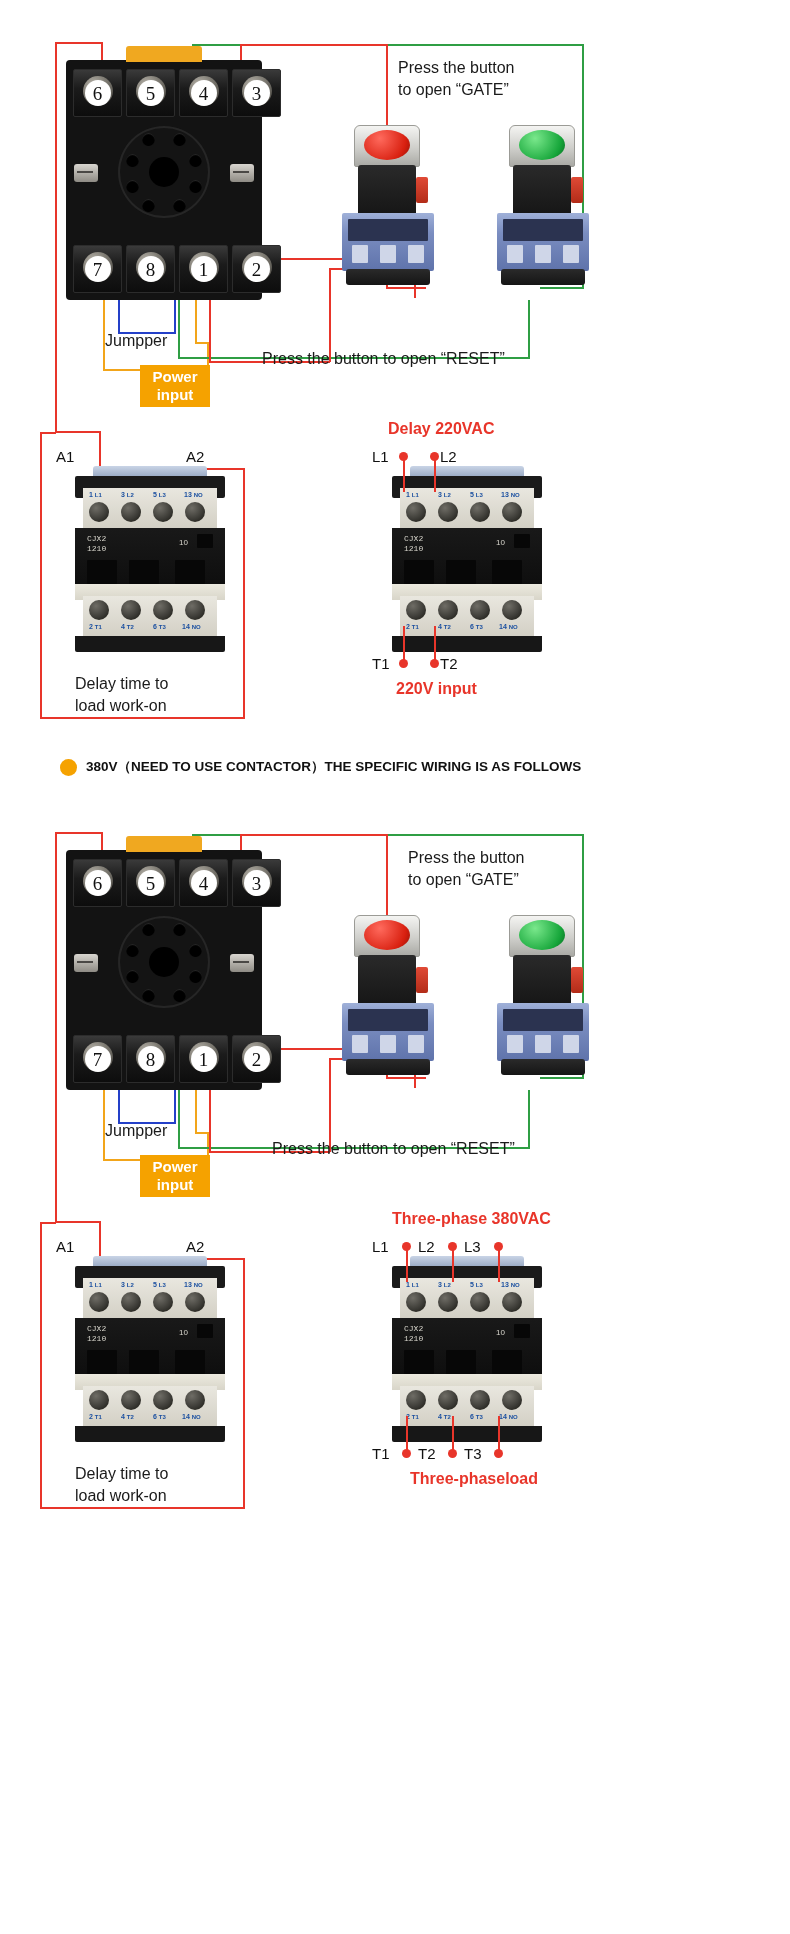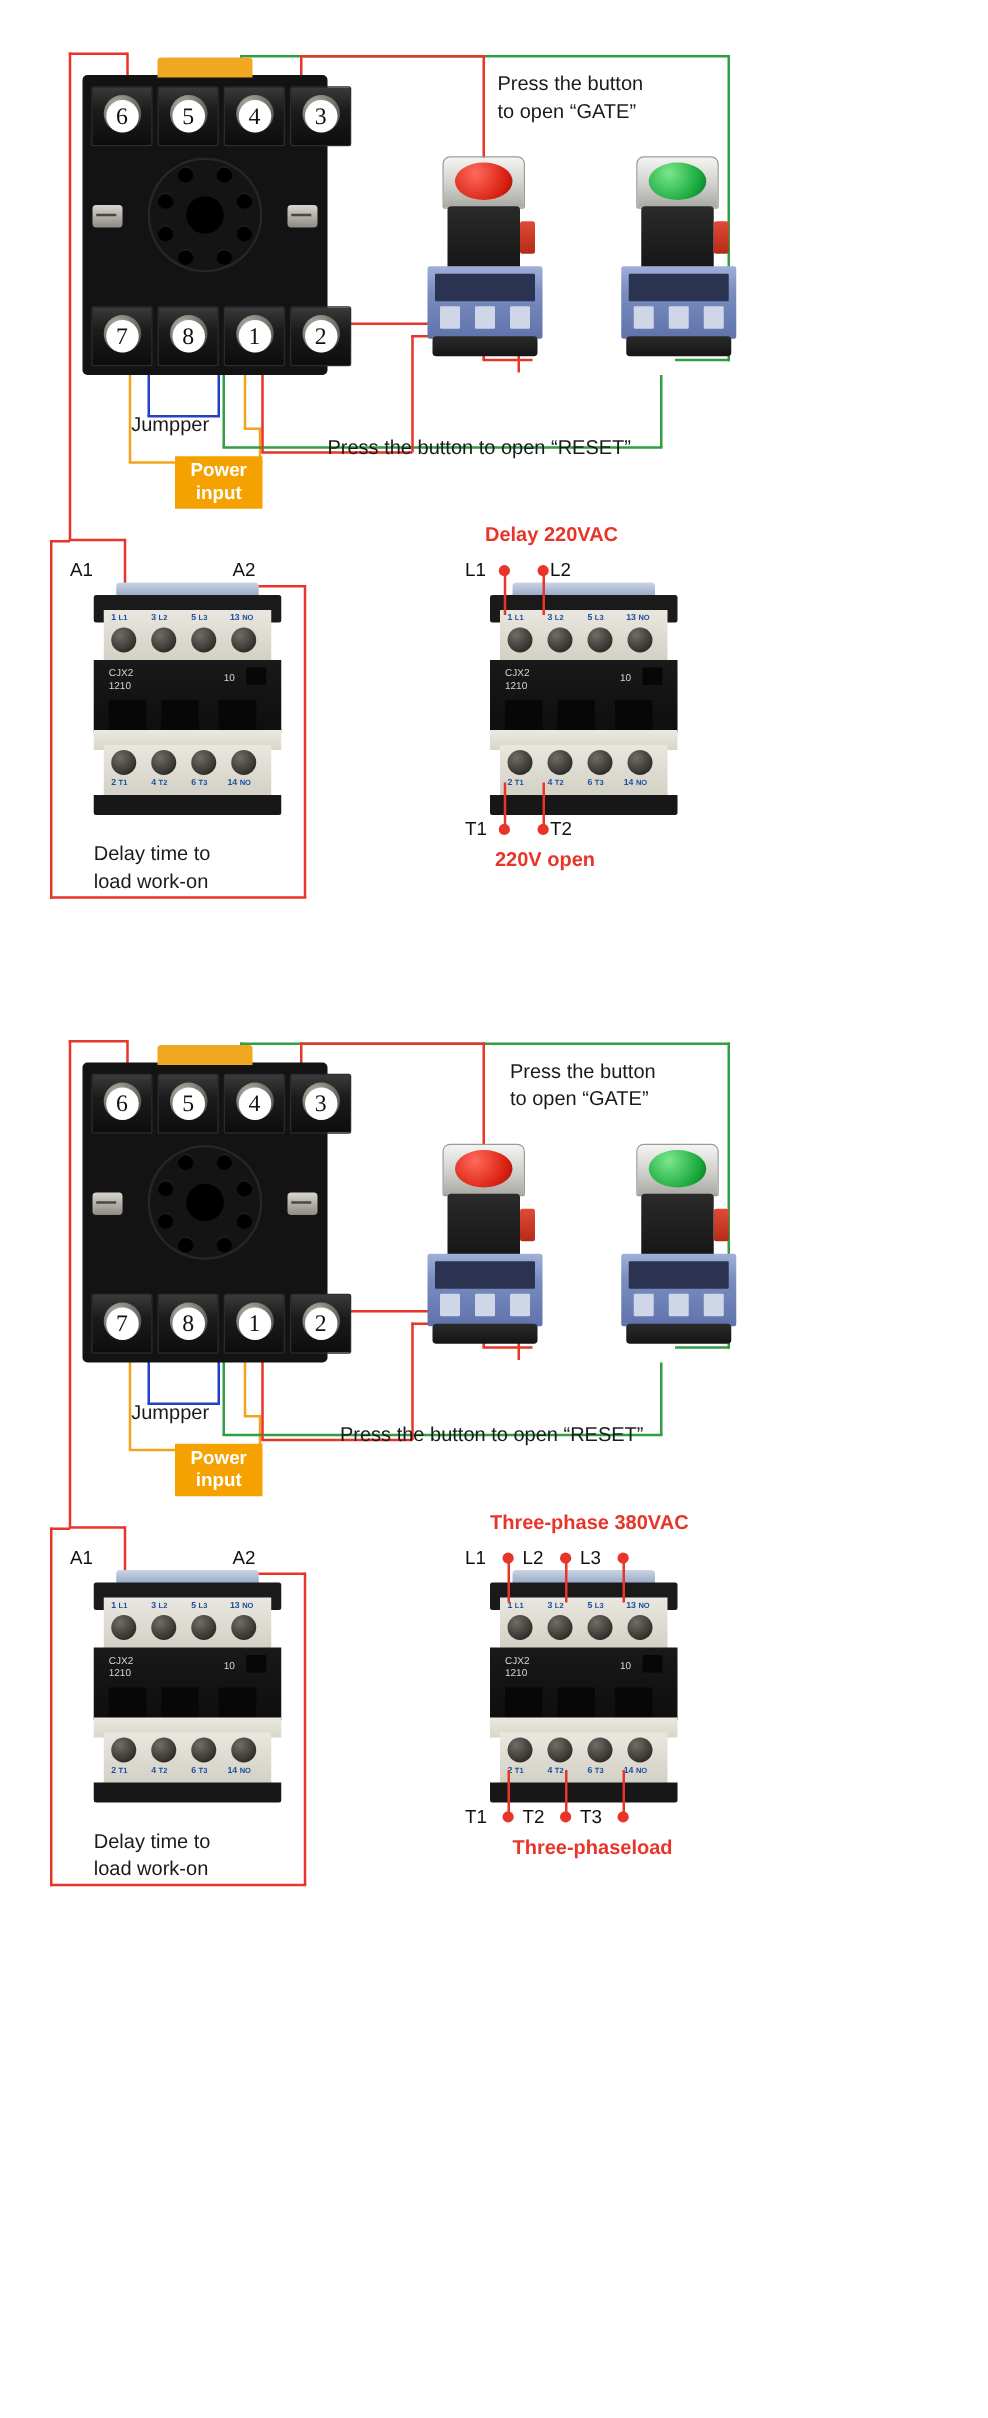--- a/index.html
+++ b/index.html
@@ -104,21 +104,21 @@
   .contactor{position:absolute;}
   .ct-top-cap{position:absolute;background:linear-gradient(180deg,#c9d4e6,#8fa1bd);border-radius:3px 3px 0 0;}
   .ct-shell{position:absolute;background:#1a1a1a;border-radius:2px;}
   .ct-termbar{position:absolute;background:linear-gradient(180deg,#e9e7df,#d2cfc4);}
   .ct-screw{position:absolute;border-radius:50%;
             background:radial-gradient(circle at 35% 30%,#6f6d66,#3b3a35 60%,#17160f);}
   .ct-lbl{position:absolute;font-size:7px;font-weight:bold;color:#1a4fa0;font-family:"Liberation Sans",sans-serif;letter-spacing:0;}
   .ct-lbl .sm{font-size:6px;}
   .ct-body{position:absolute;background:linear-gradient(180deg,#191919,#0e0e0e);}
   .ct-mid{position:absolute;background:linear-gradient(180deg,#eceadf,#d8d5c9);}
-  .ct-brand{position:absolute;color:#d8d6cd;font-size:8px;line-height:10px;font-family:Liberation Sans, sans-serif;}
+  .ct-brand{position:absolute;color:#d8d6cd;font-size:8px;line-height:10px;font-family:Liberation Mono, monospace;}
   .ct-ten{position:absolute;color:#d8d6cd;font-size:8px;font-family:"Liberation Sans",sans-serif;}
   .ct-slot{position:absolute;background:#070707;border-radius:1px;}
   .ct-foot{position:absolute;background:#171717;border-radius:0 0 2px 2px;}
 
   
   .txt { position:absolute; color:#1a1a1a; font-size:16px; line-height:21px;
          font-family:"Liberation Sans", sans-serif; white-space:pre; }
   .txt.red { color:#e8352a; font-weight:bold; }
   .pin-label{position:absolute;font-size:15px;color:#111;font-family:"Liberation Sans",sans-serif;}
   .dot{position:absolute;width:9px;height:9px;border-radius:50%;background:#e8352a;}
@@ -273,21 +273,21 @@
 
   <div class="badge-power" style="left:140px;top:365px;width:70px;">
     <div>Power</div>
     <div>input</div>
   </div>
 
   <div class="txt" style="left:75px;top:673px;">Delay time to</div>
   <div class="txt" style="left:75px;top:695px;">load work-on</div>
 
   <div class="txt red" style="left:388px;top:418px;">Delay 220VAC</div>
-  <div class="txt red" style="left:396px;top:678px;">220V open</div>
+  <div class="txt red" style="left:396px;top:678px;">220V input</div>
 
   <div class="contactor" style="left:75px;top:466px;width:150px;height:190px;">
     <div class="ct-top-cap" style="left:18px;top:0;width:114px;height:13px;"></div>
     <div class="ct-shell" style="left:0;top:10px;width:150px;height:22px;"></div>
     <div class="ct-termbar" style="left:8px;top:22px;width:134px;height:42px;">
       <div class="ct-lbl" style="left:6px;top:3px;"><span>1</span> <span class="sm">L1</span></div>
       <div class="ct-lbl" style="left:38px;top:3px;"><span>3</span> <span class="sm">L2</span></div>
       <div class="ct-lbl" style="left:70px;top:3px;"><span>5</span> <span class="sm">L3</span></div>
       <div class="ct-lbl" style="left:101px;top:3px;"><span>13</span> <span class="sm">NO</span></div>
       <div class="ct-screw" style="left:6px;top:14px;width:20px;height:20px;"></div>
@@ -368,20 +368,24 @@
   <div class="wire v red" style="left:434px;top:456px;height:36px;"></div>
 
   <div class="pin-label" style="left:372px;top:655px;">T1</div>
   <div class="pin-label" style="left:440px;top:655px;">T2</div>
   <div class="dot" style="left:399px;top:659px;"></div>
   <div class="dot" style="left:430px;top:659px;"></div>
   <div class="wire v red" style="left:403px;top:626px;height:36px;"></div>
   <div class="wire v red" style="left:434px;top:626px;height:36px;"></div>
 </div>
 
+<div class="banner" style="left:60px;top:758px;">
+  <div class="bullet"></div>
+  <div class="btxt">380V（NEED TO USE CONTACTOR）THE SPECIFIC WIRING IS AS FOLLOWS</div>
+</div>
 
 <div class="abs" style="left:0;top:790px;width:790px;height:1144px;">
 
   <div class="wire v red" style="left:55px;top:42px;height:390px;"></div>
   <div class="wire h red" style="left:55px;top:42px;width:47px;"></div>
   <div class="wire v red" style="left:101px;top:42px;height:32px;"></div>
   <div class="wire h red" style="left:55px;top:431px;width:45px;"></div>
   <div class="wire v red" style="left:99px;top:431px;height:40px;"></div>
 
   <div class="wire v green" style="left:192px;top:44px;height:32px;"></div>

